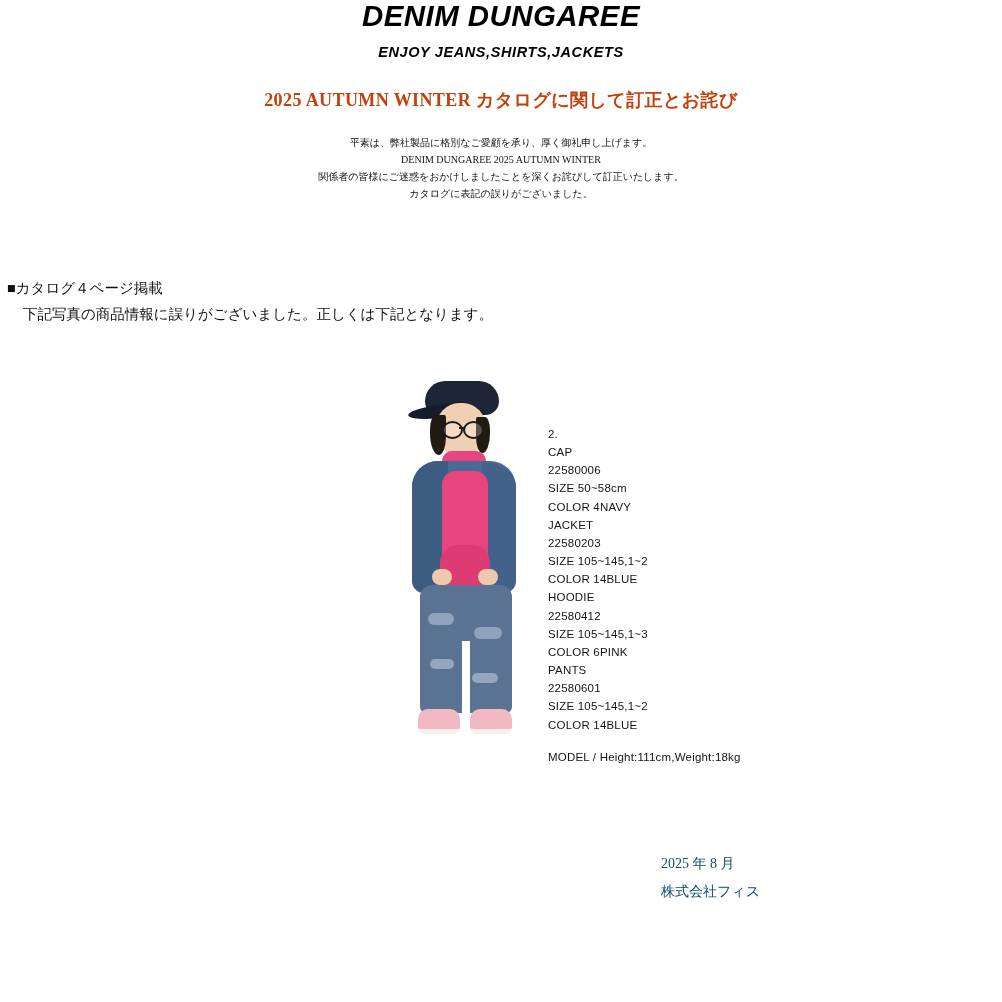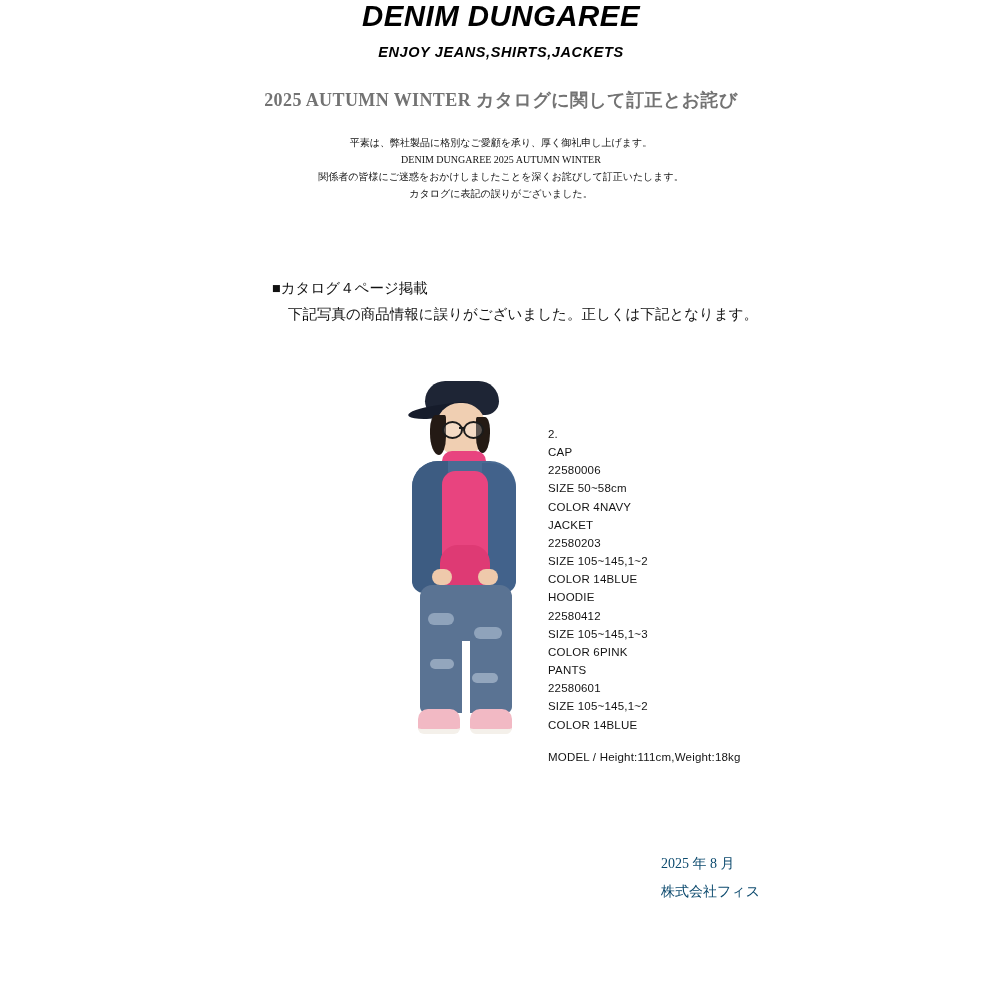--- a/index.html
+++ b/index.html
@@ -44,42 +44,42 @@
     margin-top: 12px;
   }
 
   
   .headline {
     text-align: center;
     font-size: 18px;
     font-weight: bold;
     margin-top: 28px;
     letter-spacing: 0.4px;
-    color: #737373;
+    color: #c2410c;
   }
 
   
   .apology {
     text-align: center;
     margin-top: 22px;
     font-size: 10px;
     line-height: 1.72;
     color: #111;
   }
   .apology div {
     white-space: pre;
   }
 
   
   .notice {
     margin-top: 74px;
-    padding-left: 272px;
     font-size: 14.5px;
     line-height: 1.75;
     color: #111;
+    margin-left: 7px;
   }
   .notice .line2 {
     padding-left: 16px;
   }
 
   
   .product-area {
     position: relative;
     margin-top: 46px;
     height: 420px;

